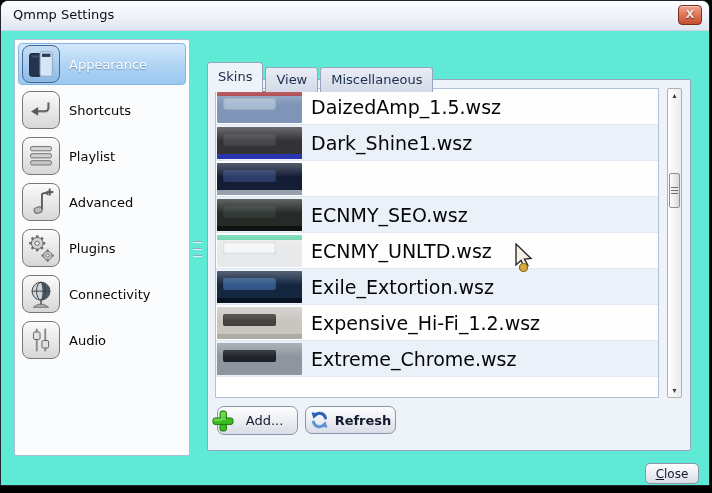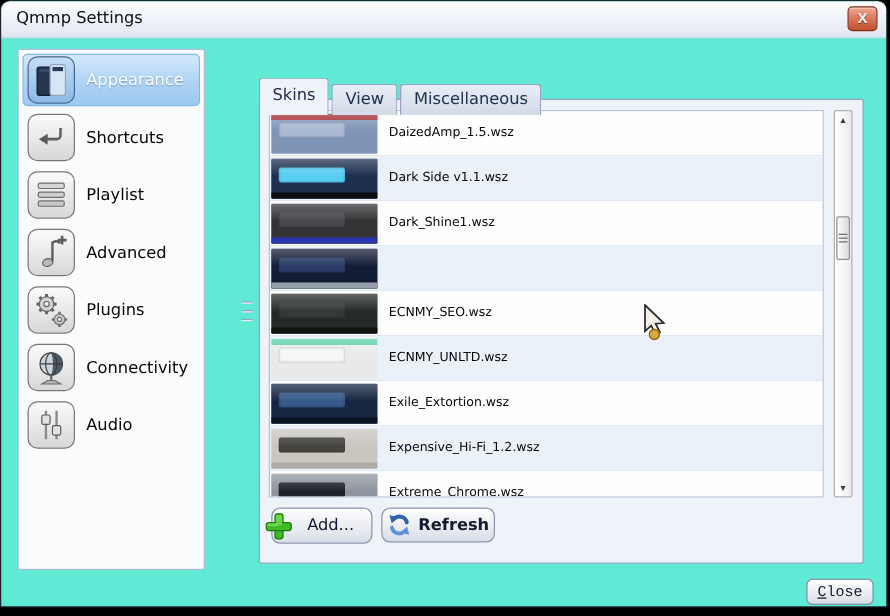--- a/index.html
+++ b/index.html
@@ -27,21 +27,21 @@
     position:absolute;right:7px;top:4px;width:22px;height:18px;
     border-radius:4px;border:1px solid #7e2c1c;
     background:linear-gradient(180deg,#f0a892 0%,#dd7a5e 45%,#c3502f 100%);
     box-shadow:inset 0 1px 0 rgba(255,255,255,.45);
     color:#f3e9e6;font-size:11px;font-weight:bold;line-height:17px;
     text-align:center;cursor:default;
     text-shadow:0 1px 1px rgba(90,20,10,.8);
   }
   
   .sidebar{
-    position:absolute;left:13px;top:38px;width:150px;height:417px;
+    position:absolute;left:13px;top:38px;width:176px;height:417px;
     background:#fbfcfe;border:1px solid #aebdd6;border-radius:2px;
     box-sizing:border-box;padding:3px;
   }
   .side-item{
     display:flex;align-items:center;height:40px;margin-bottom:4px;
     border:1px solid transparent;border-radius:4px;padding:0 3px;
   }
   .side-item.selected{
     background:linear-gradient(180deg,#d3e8fb 0%,#aed3f3 55%,#9cc8f0 100%);
     border:1px solid #84b5e6;
@@ -91,21 +91,21 @@
     border-bottom:1px solid #e0e8f4;background:#fefefe;
   }
   .skin-row:nth-child(even){background:#ebf1f9;}
   .thumb{
     position:relative;width:85px;height:32px;margin:0 0 0 1px;flex:0 0 85px;
     overflow:hidden;border-radius:1px;
   }
   .thumb .gloss{position:absolute;left:0;top:0;right:0;height:45%;background:linear-gradient(180deg,rgba(255,255,255,.28),rgba(255,255,255,0));}
   .thumb .screen{position:absolute;left:7%;top:23%;width:62%;height:37%;border-radius:2px;box-shadow:inset 0 0 2px rgba(0,0,0,.35);}
   .thumb .bar{position:absolute;left:0;right:0;height:5px;}
-  .skin-name{margin-left:9px;font-size:10px;color:#060606;white-space:nowrap;}
+  .skin-name{margin-left:9px;font-size:19px;color:#060606;white-space:nowrap;}
   
   .scrollbar{
     position:absolute;left:459px;top:8px;width:15px;height:310px;
     background:linear-gradient(90deg,#ffffff,#ececec);
     border:1px solid #b2b2b2;border-radius:2px;box-sizing:border-box;
   }
   .sb-btn{position:absolute;left:0;right:0;height:13px;text-align:center;font-size:8px;color:#3c3c3c;line-height:13px;}
   .sb-up{top:0;}
   .sb-down{bottom:0;}
   .sb-thumb{
@@ -124,21 +124,21 @@
   }
   .btn-add{position:absolute;left:9px;top:326px;width:81px;height:29px;gap:12px;padding-right:20px;}
   .btn-refresh{position:absolute;left:97px;top:326px;width:91px;height:28px;gap:6px;font-weight:bold;}
   .btn-close{
     position:absolute;left:644px;top:462px;width:54px;height:21px;
     display:flex;align-items:center;justify-content:center;
     background:linear-gradient(180deg,#fefefe 0%,#eceef3 50%,#d9dde6 100%);
     border:1px solid #8a96ab;border-radius:5px;
     font-size:12px;color:#10182c;box-sizing:border-box;
   }
-  .btn-close .lbl{display:block;font-family:Liberation Mono, monospace;}
+  .btn-close .lbl{display:block;}
   .btn-close .lbl::first-letter{text-decoration:underline;}
   
   .cursor{position:absolute;left:511px;top:242px;width:26px;height:32px;z-index:9;pointer-events:none;}
 </style>
 </head>
 <body>
 
 <div class="window">
 
   <div class="titlebar">
@@ -266,28 +266,20 @@
     <div class="skin-list" id="skin-list">
         <div class="skin-row">
     <span class="thumb" style="background: rgb(126, 149, 184);">
       <span class="screen" style="background: rgb(169, 186, 211);"></span>
       <span class="bar" style="background: rgb(162, 40, 48); top: 0px;"></span>
       <span class="gloss"></span>
     </span>
     <span class="skin-name">DaizedAmp_1.5.wsz</span>
   </div>
         <div class="skin-row">
-    <span class="thumb" style="background: rgb(29, 48, 80);">
-      <span class="screen" style="background: rgb(88, 206, 242);"></span>
-      <span class="bar" style="background: rgb(13, 13, 16); bottom: 0px;"></span>
-      <span class="gloss"></span>
-    </span>
-    <span class="skin-name">Dark Side v1.1.wsz</span>
-  </div>
-        <div class="skin-row">
     <span class="thumb" style="background: rgb(51, 51, 54);">
       <span class="screen" style="background: rgb(71, 71, 77);"></span>
       <span class="bar" style="background: rgb(42, 54, 176); bottom: 0px;"></span>
       <span class="gloss"></span>
     </span>
     <span class="skin-name">Dark_Shine1.wsz</span>
   </div>
         <div class="skin-row">
     <span class="thumb" style="background: rgb(20, 29, 54);">
       <span class="screen" style="background: rgb(43, 61, 104);"></span>

